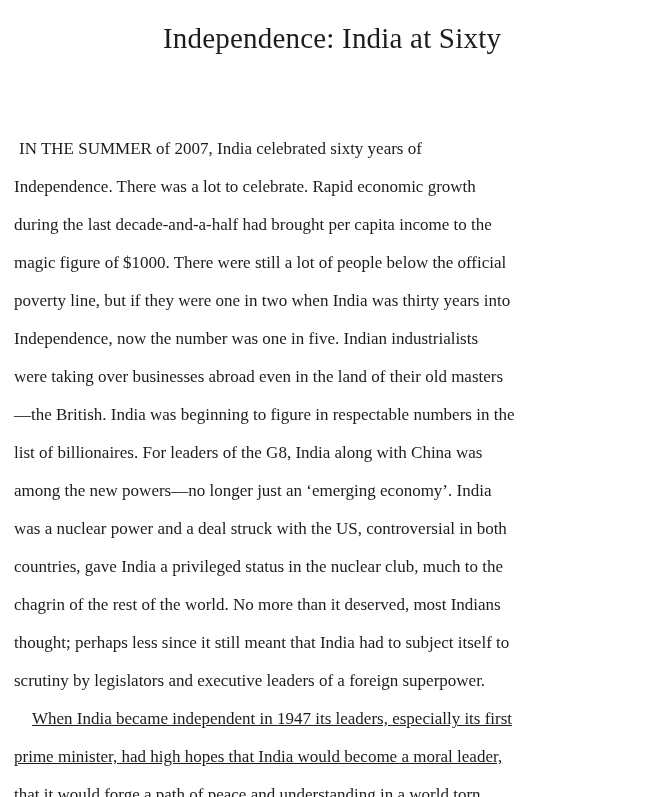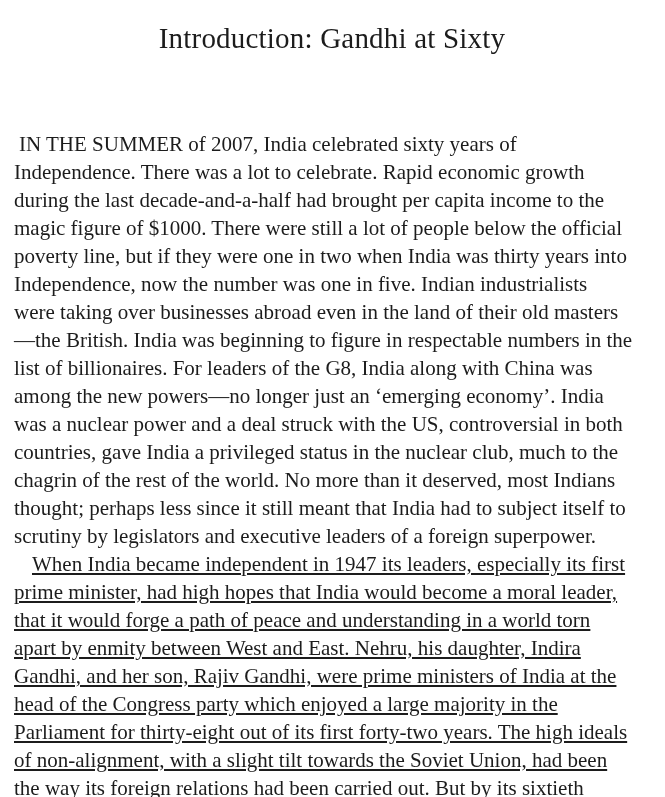--- a/index.html
+++ b/index.html
@@ -27,38 +27,38 @@
     font-weight: normal;
     text-align: center;
     margin: 0;
     letter-spacing: 0.2px;
   }
   .body-text {
     margin-top: 72px;
   }
   .para {
     margin: 0;
-    font-size: 21px;
-    line-height: 28px;
+    font-size: 17px;
+    line-height: 38px;
     white-space: pre-line;      
     text-align: left;
   }
   .para.first-para {
     text-indent: 5px;           
   }
   .para.indented-para {
     text-indent: 18px;          
     text-decoration: underline;
   }
 </style>
 </head>
 <body>
 
 <div class="page">
-  <h1 class="page-title">Introduction: Gandhi at Sixty</h1>
+  <h1 class="page-title">Independence: India at Sixty</h1>
 
   <div class="body-text">
     <p class="para first-para">IN THE SUMMER of 2007, India celebrated sixty years of
 Independence. There was a lot to celebrate. Rapid economic growth
 during the last decade-and-a-half had brought per capita income to the
 magic figure of $1000. There were still a lot of people below the official
 poverty line, but if they were one in two when India was thirty years into
 Independence, now the number was one in five. Indian industrialists
 were taking over businesses abroad even in the land of their old masters
 —the British. India was beginning to figure in respectable numbers in the

